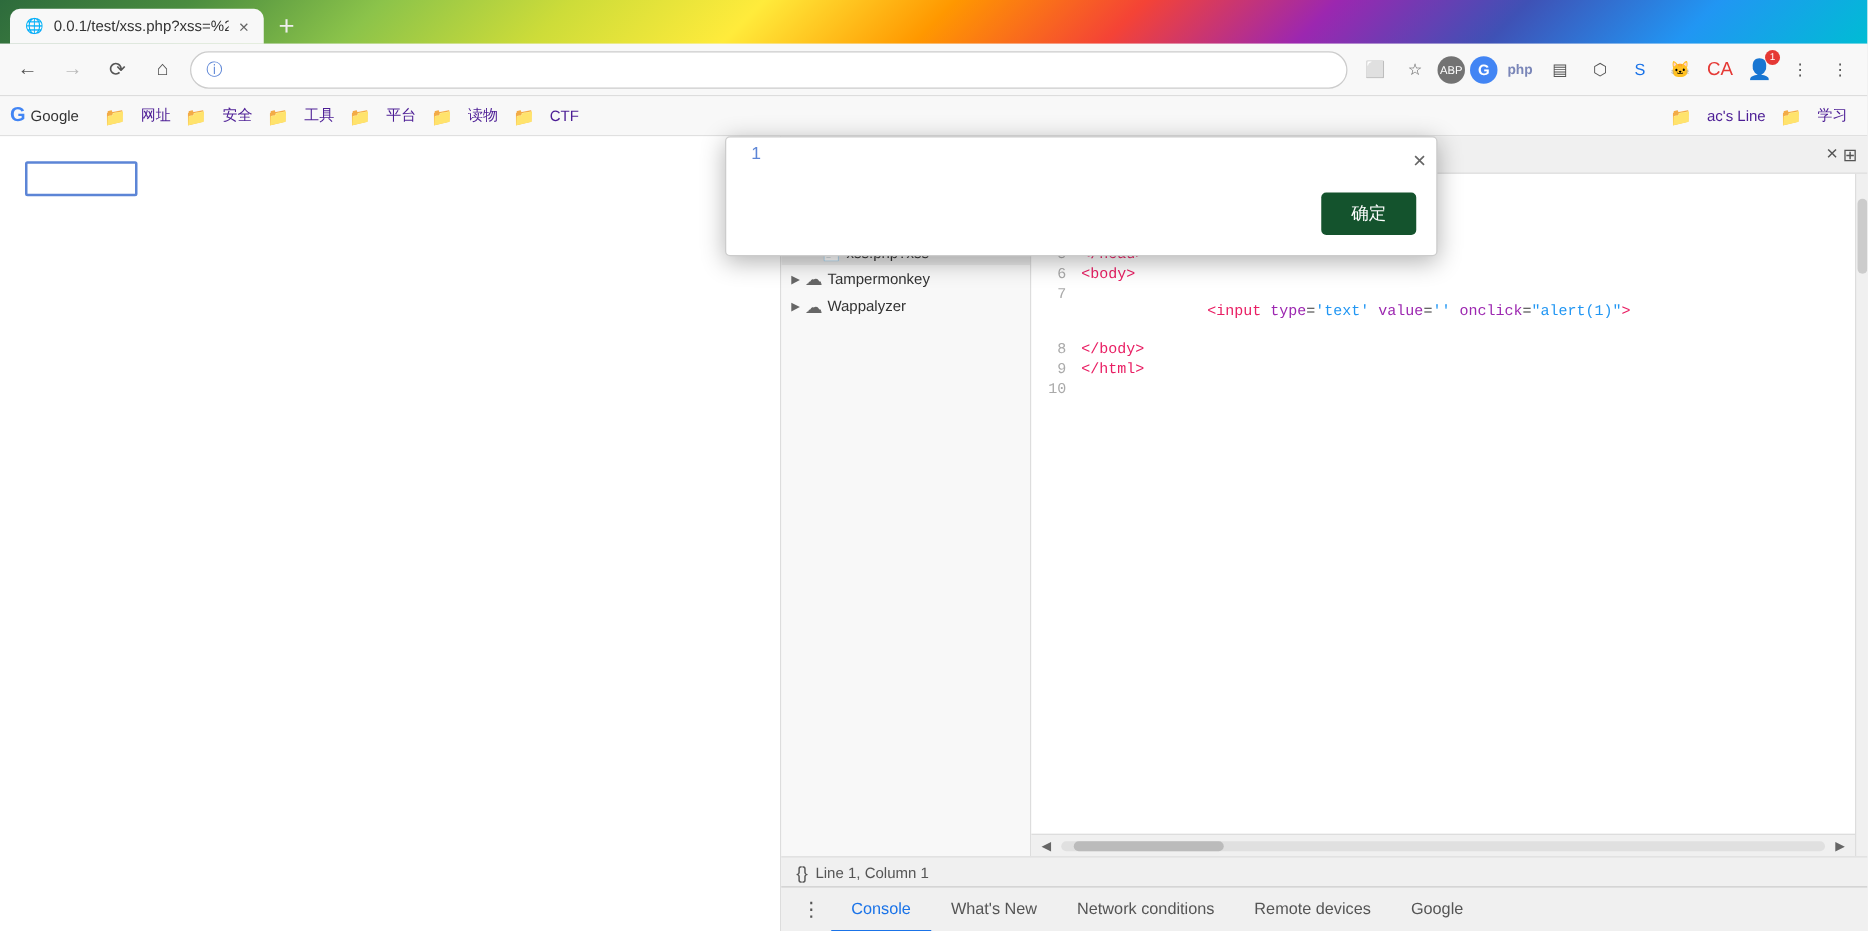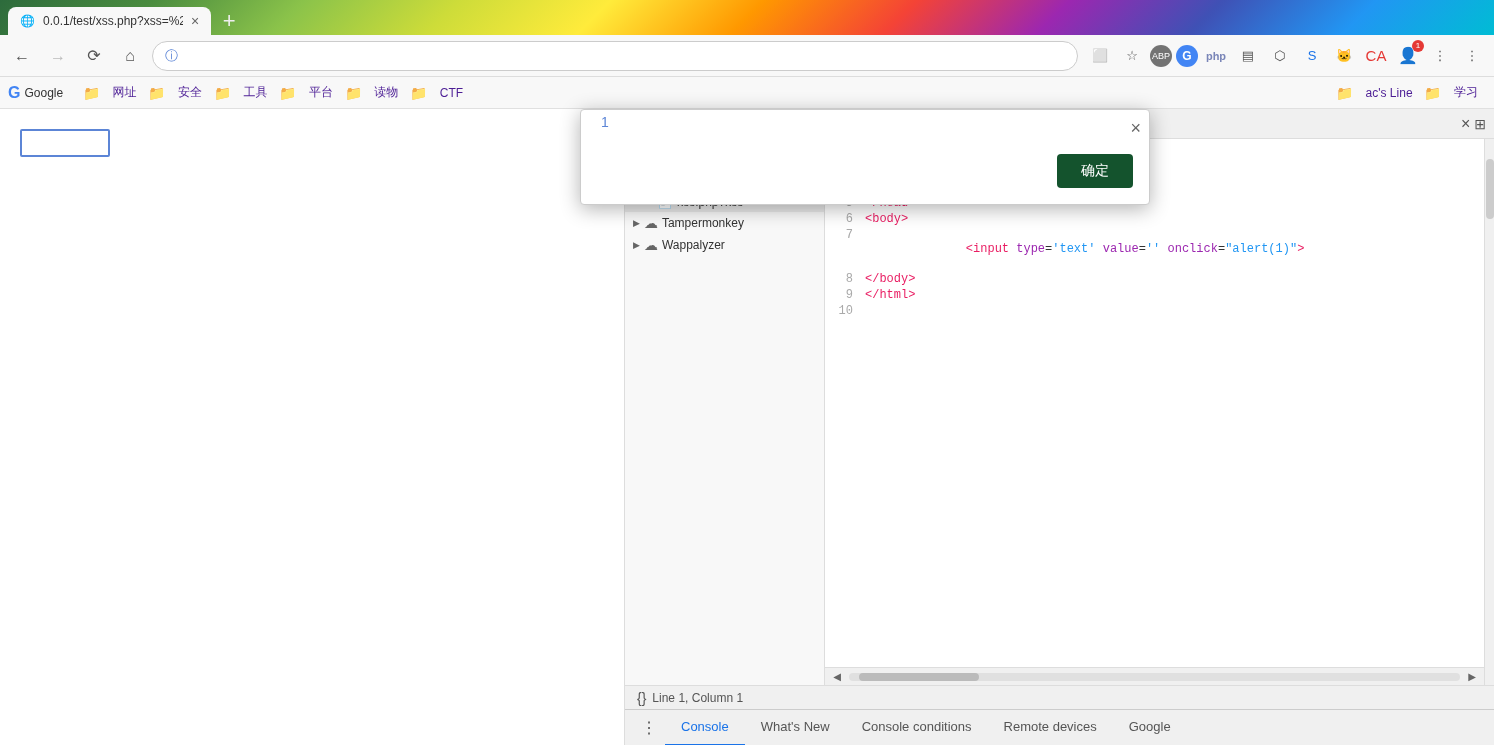--- a/index.html
+++ b/index.html
@@ -623,19 +623,19 @@
 
     <div class="devtools-status">
       <span class="status-icon">{}</span>
       <span>Line 1, Column 1</span>
     </div>
 
     <div class="devtools-bottom-tabs">
       <span class="bottom-tab-menu">⋮</span>
       <div class="bottom-tab active">Console</div>
       <div class="bottom-tab">What's New</div>
-      <div class="bottom-tab">Console conditions</div>
+      <div class="bottom-tab">Network conditions</div>
       <div class="bottom-tab">Remote devices</div>
       <div class="bottom-tab">Google</div>
     </div>
   </div>
 
 </div>
 
 </body></html>

